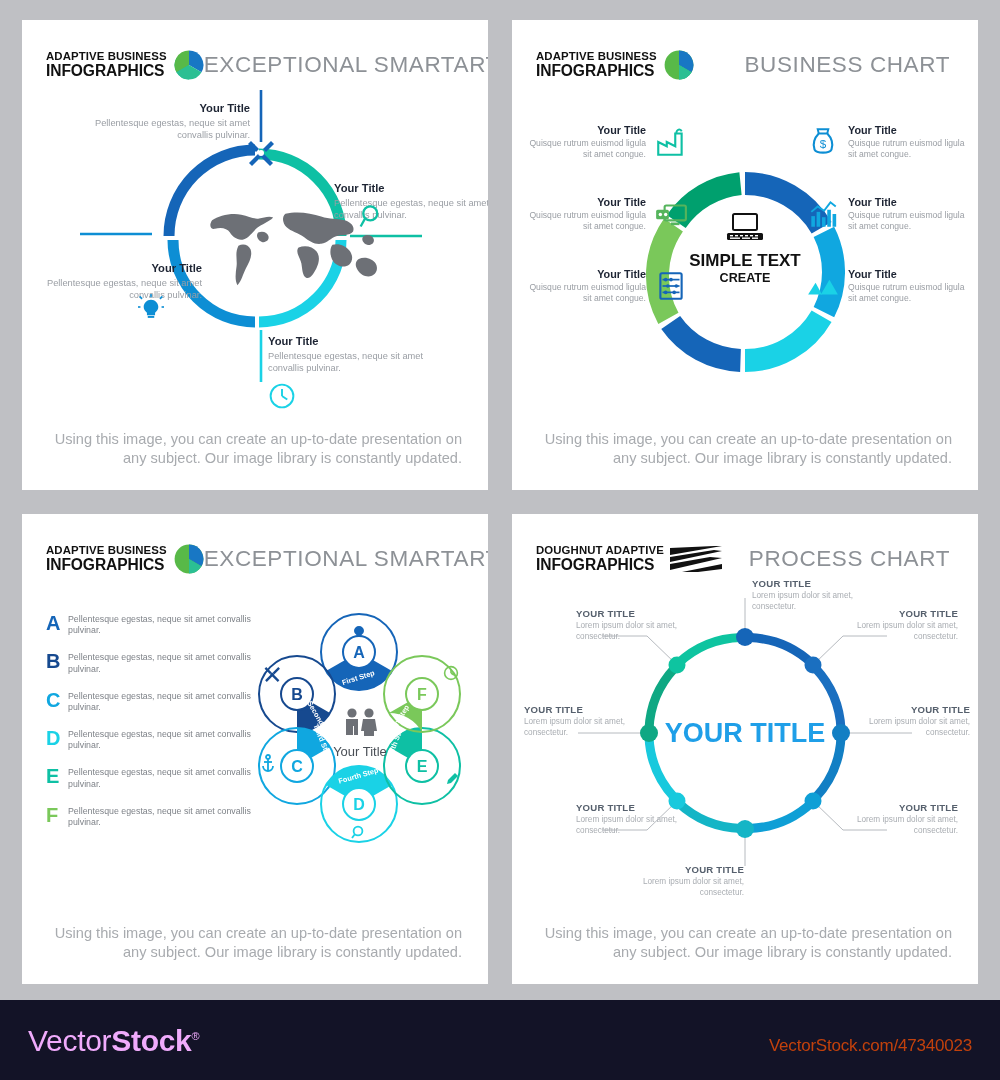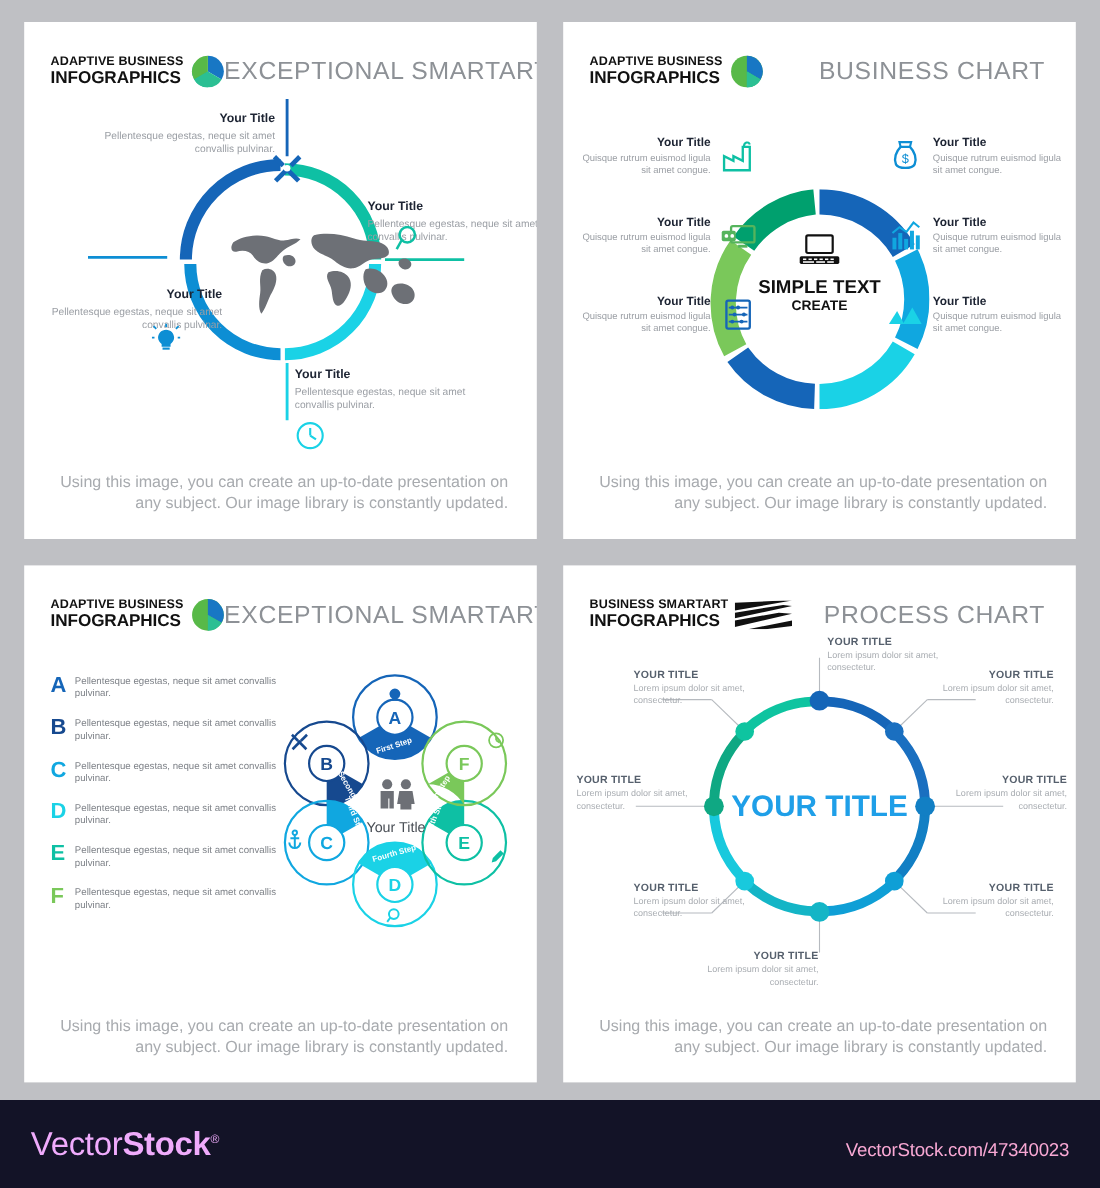--- a/index.html
+++ b/index.html
@@ -106,21 +106,21 @@
   }
   .vs-logo {
     position: absolute; left: 28px; top: 24px;
     font-size: 30px; color: #f0abfc; letter-spacing: -.3px;
   }
   .vs-logo .thin { font-weight: 300; }
   .vs-logo .bold { font-weight: bold; }
   .vs-logo sup { font-size: 11px; vertical-align: super; }
   .vs-url {
     position: absolute; right: 28px; top: 36px;
-    font-size: 17px; color: #f9a8d4; letter-spacing: -.2px;
+    font-size: 17px; color: #c2410c; letter-spacing: -.2px;
   }
 </style>
 </head>
 <body>
 
 <div class="page">
 
   <div class="grid">
 
     <div class="card">
@@ -493,21 +493,21 @@
         </svg>
         <div style="position:absolute;left:218px;top:168px;width:240px;text-align:center;font-size:13px;color:#4a4f56;font-weight:500">Your Title</div>
       </div>
 
       <div class="caption">Using this image, you can create an up-to-date presentation on any subject. Our image library is constantly updated.</div>
     </div>
 
     <div class="card">
       <div class="card-head">
         <div class="logo-text">
-          <div class="logo-line1">BUSINESS SMARTART</div>
+          <div class="logo-line1">DOUGHNUT ADAPTIVE</div>
           <div class="logo-line2">INFOGRAPHICS</div>
         </div>
         <svg class="logo-stripes" viewBox="0 0 52 26">
           <rect width="52" height="26" fill="#fff"></rect>
           <g fill="#111">
             <path d="M0 2 L44 0 L52 0 L0 9 Z"></path>
             <path d="M0 11 L44 4 L52 5 L0 16 Z"></path>
             <path d="M0 18 L40 11 L52 12 L0 24 Z"></path>
             <path d="M12 26 L52 18 L52 23 L28 26 Z"></path>
           </g>

